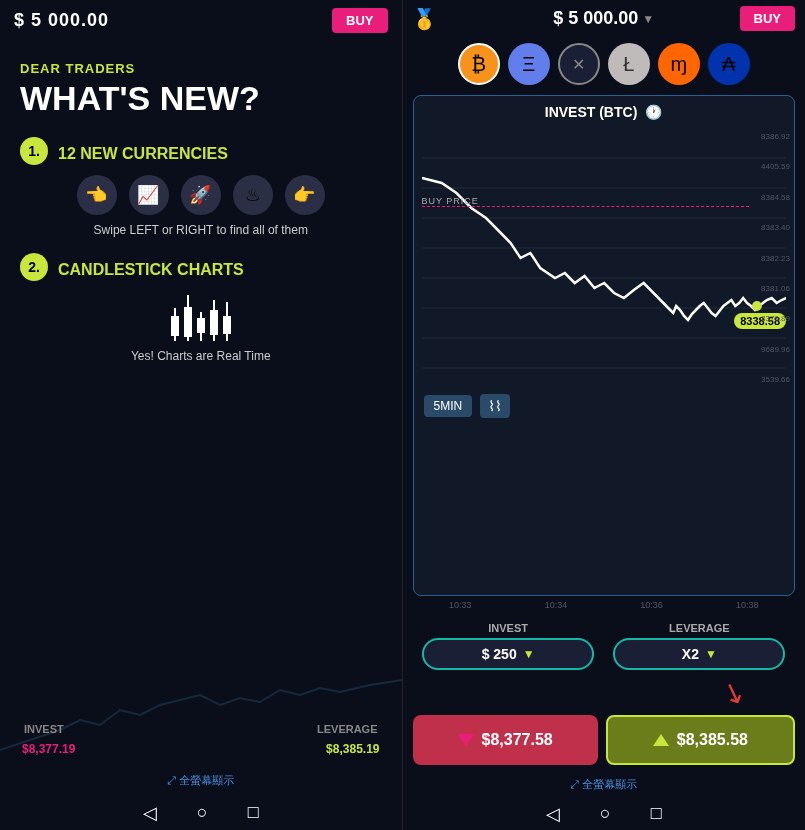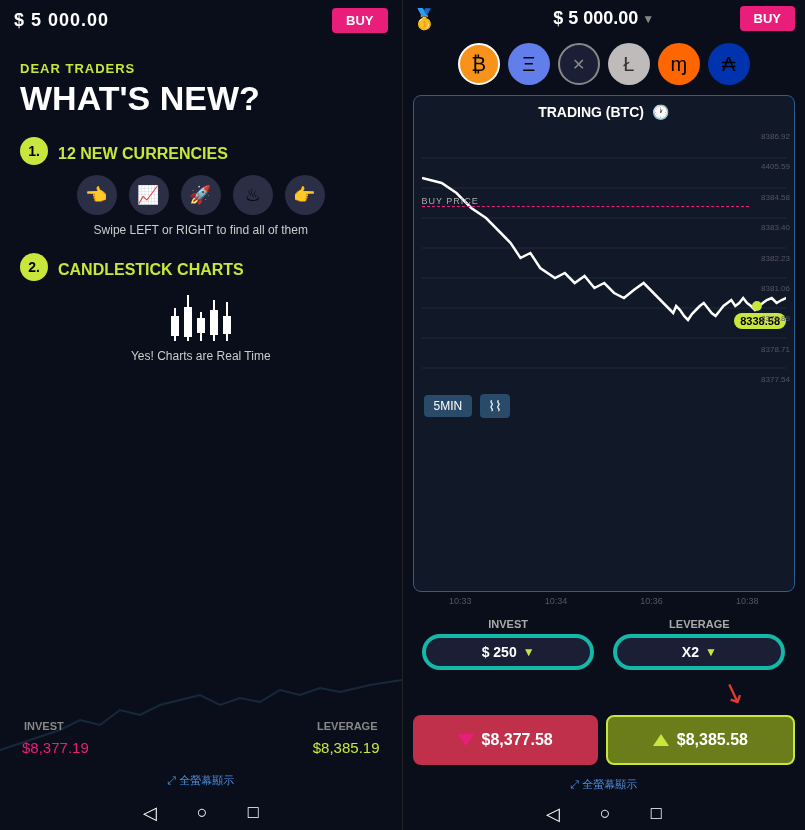--- a/index.html
+++ b/index.html
@@ -205,22 +205,22 @@
       letter-spacing: 2px;
     }
 
     .price-row-left {
       display: flex;
       justify-content: space-between;
       margin-top: 4px;
     }
 
     .price-down, .price-up {
-      font-size: 15px;
-      font-weight: normal;
+      font-size: 12px;
+      font-weight: bold;
       padding: 3px 8px;
     }
 
     .price-down { color: #e91e7a; }
     .price-up { color: #c8e63c; }
 
     .fullscreen-bar {
       text-align: center;
       color: #4a90e2;
       font-size: 11px;
@@ -458,21 +458,21 @@
 
     .col-label {
       color: #aaa;
       font-size: 11px;
       font-weight: bold;
       margin-bottom: 4px;
     }
 
     .dropdown-selector {
       background: #1a1f36;
-      border: 4px solid #14b8a6;
+      border: 2px solid #14b8a6;
       border-radius: 20px;
       color: #fff;
       font-size: 14px;
       font-weight: bold;
       padding: 6px 16px;
       display: flex;
       align-items: center;
       gap: 6px;
       cursor: pointer;
       width: 100%;
@@ -691,21 +691,21 @@
     <div class="crypto-tab btc active">₿</div>
     <div class="crypto-tab eth" style="background:#627eea;">Ξ</div>
     <div class="crypto-tab xrp" style="background:#1a1f36;border:2px solid #888;color:#888;font-size:16px;">✕</div>
     <div class="crypto-tab ltc" style="background:#bfbbbb;color:#333;">Ł</div>
     <div class="crypto-tab xmr" style="background:#ff6600;">ɱ</div>
     <div class="crypto-tab ada" style="background:#0033ad;">₳</div>
   </div>
 
   <div class="chart-container">
     <div class="chart-header">
-      <span>TRADING (BTC)</span>
+      <span>INVEST (BTC)</span>
       <span class="history-icon">🕐</span>
     </div>
 
     <div class="chart-area">
       
       <div class="buy-price-label">BUY PRICE</div>
       <div class="buy-price-line"></div>
 
       
       <svg class="chart-svg" viewBox="0 0 370 260" preserveAspectRatio="none">
@@ -729,22 +729,22 @@
 
       
       <div class="y-axis-labels">
         <span class="y-label">8386.92</span>
         <span class="y-label">4405.59</span>
         <span class="y-label">8384.58</span>
         <span class="y-label">8383.40</span>
         <span class="y-label">8382.23</span>
         <span class="y-label">8381.06</span>
         <span class="y-label">8379.89</span>
-        <span class="y-label">8378.71</span>
-        <span class="y-label">8377.54</span>
+        <span class="y-label">9689.96</span>
+        <span class="y-label">3539.66</span>
       </div>
     </div>
 
     <div class="chart-footer">
       <button class="time-btn">5MIN</button>
       <button class="chart-icon-btn">⌇⌇</button>
     </div>
   </div>
 
   <div class="x-axis-labels">

